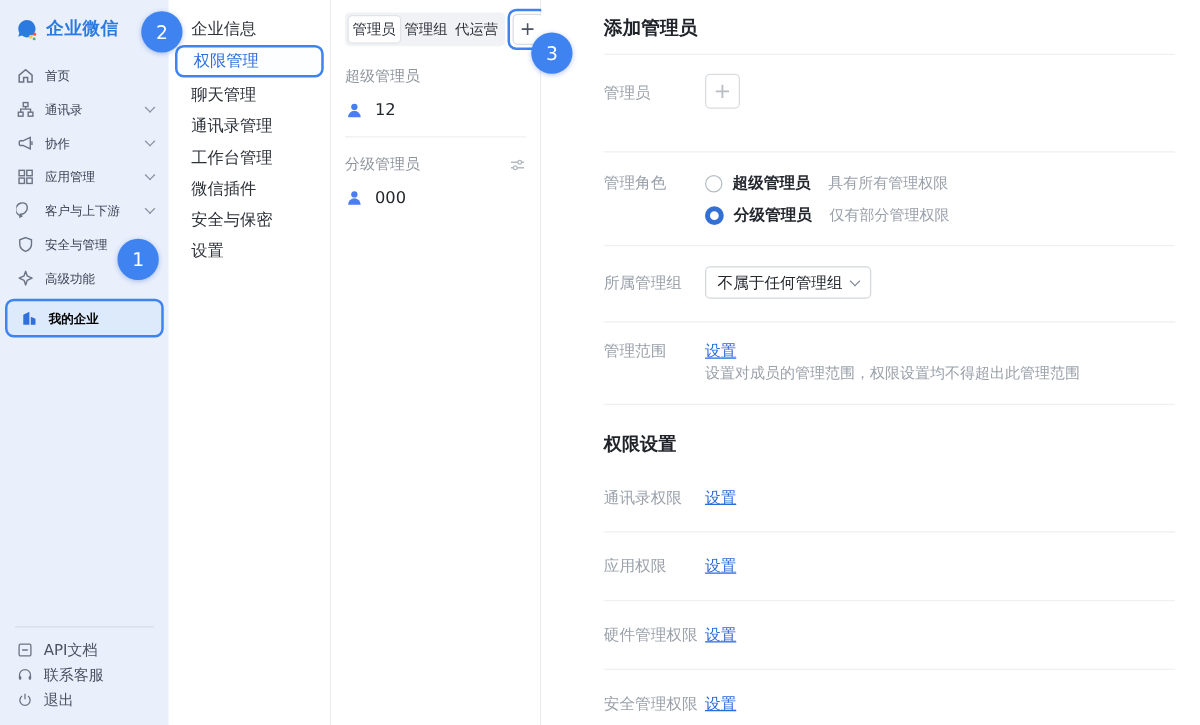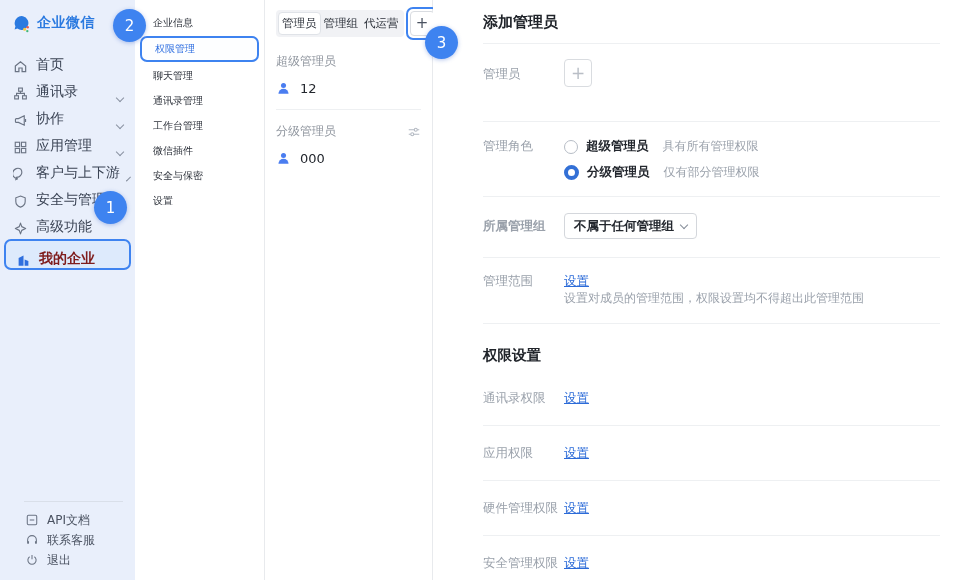--- a/index.html
+++ b/index.html
@@ -9,37 +9,37 @@
     font-family:"DejaVu Sans","Liberation Sans",sans-serif; color:#2c313a;
     -webkit-font-smoothing:antialiased;
   }
   
   .sidebar {
     position:absolute; left:0; top:0; bottom:0; width:135px;
     background:var(--sidebar_bg,#e9effb); display:flex; flex-direction:column; padding:10px 0 10px;
   }
   .logo { display:flex; align-items:flex-start; gap:6px; padding:4px 10px 14px 12px;
           color:var(--brand,#2b7ae0); font-weight:bold; font-size:14px; letter-spacing:.5px; }
-  .nav-item { display:flex; align-items:flex-end; gap:8px; height:27px; padding:0 12px 0 13px;
-              font-size:14px; color:#3a4354; cursor:pointer; white-space:nowrap; }
+  .nav-item { display:flex; align-items:center; gap:8px; height:27px; padding:0 12px 0 13px;
+              font-size:10px; color:#3a4354; cursor:pointer; white-space:nowrap; }
   .nav-item svg { flex:0 0 auto; }
   .chev { width:6px; height:6px; border-right:1.4px solid #8a92a1; border-bottom:1.4px solid #8a92a1;
           transform:rotate(45deg); margin-left:auto; margin-top:-3px; }
   .nav-item.selected {
     margin:3px 4px 0; height:31px; border:2px solid var(--annotation,#3f87f5); border-radius:7px;
-    background:#ddeafc; color:#7f1d1d; padding:0 8px 0 10px; font-weight:bold;
+    background:#ddeafc; color:#000000; padding:0 8px 0 10px; font-weight:bold;
   }
-  .side-footer { margin-top:auto;margin-left:12px; }
+  .side-footer { margin-top:auto; }
   .side-divider { border-top:1px solid #d9dfe9; margin:0 12px 8px; }
   .foot-item { display:flex; align-items:center; gap:8px; height:20px; padding:0 12px 0 13px;
                font-size:12px; color:#4a5261; cursor:pointer; }
   
   .col2 { position:absolute; left:135px; top:0; bottom:0; width:130px; background:#fff;
           border-right:1px solid #e8eaed; padding-top:10px; }
-  .menu-item { height:25px; line-height:25px; padding-left:18px; font-size:10px; color:#2c313a;
+  .menu-item { height:25px; line-height:25px; padding-left:18px; font-size:13px; color:#2c313a;
                cursor:pointer; white-space:nowrap;font-family:Liberation Serif, serif; }
   .menu-item.selected {
     margin:1px 5px; height:26px; line-height:22px; border:2px solid var(--annotation,#3f87f5);
     border-radius:7px; color:#2e6ee0; padding-left:13px; background:#fdfeff;
   }
   
   .col3 { position:absolute; left:265px; top:0; bottom:0; width:168px; background:#fff;
           border-right:1px solid #e8eaed; padding:7px 11px 0; }
   .tabbar { display:flex; align-items:center; }
   .seg { display:flex; background:#f1f2f5; border-radius:4px; padding:2px; align-items:center; }
@@ -64,21 +64,21 @@
   .plus-box { width:28px; height:28px; border:1px solid #d9dce0; border-radius:4px; background:#fff;
               display:flex; align-items:center; justify-content:center; font-size:17px; color:#b9bec6;
               cursor:pointer; line-height:1; }
   .row-role { padding:16px 0 15px; }
   .radio-opt { display:flex; align-items:center; gap:8px; cursor:pointer; }
   .radio-opt + .radio-opt { margin-top:9px; }
   .radio { width:14px; height:14px; border-radius:50%; border:1.5px solid #b7bdc6; background:#fff; flex:0 0 auto; }
   .radio.checked { border:4.5px solid var(--accent,#3370d6); width:15px; height:15px; }
   .radio-name { font-size:12.5px; font-weight:bold; color:#23272e; }
   .radio-desc { font-size:12px; color:#9aa1ab; margin-left:6px; }
-  .row-group { padding:16px 0 18px; align-items:center;font-weight:bold; }
+  .row-group { padding:16px 0 18px; align-items:center; }
   .dropdown { display:inline-flex; align-items:center; gap:7px; height:26px; padding:0 9px;
               border:1px solid #d4d7dc; border-radius:4px; background:#fff; font-size:12.5px;
               color:#23272e; cursor:pointer;justify-content:space-between; }
   .dd-chev { width:6px; height:6px; border-right:1.3px solid #858d99; border-bottom:1.3px solid #858d99;
              transform:rotate(45deg); margin-top:-3px; }
   .row-scope { padding:15px 0 16px; }
   .blue-link { font-size:12.5px; color:var(--link,#2c6bd8); text-decoration:underline; cursor:pointer; }
   .scope-desc { margin-top:0; font-size:12px; color:#9aa1ab; }
   .perm-title { font-size:14.5px; font-weight:bold; color:#20242a; padding:22px 0 6px; }
   .perm-row { display:flex; align-items:flex-end; padding:19px 0 18px; border-bottom:1px solid #eef0f2; }

